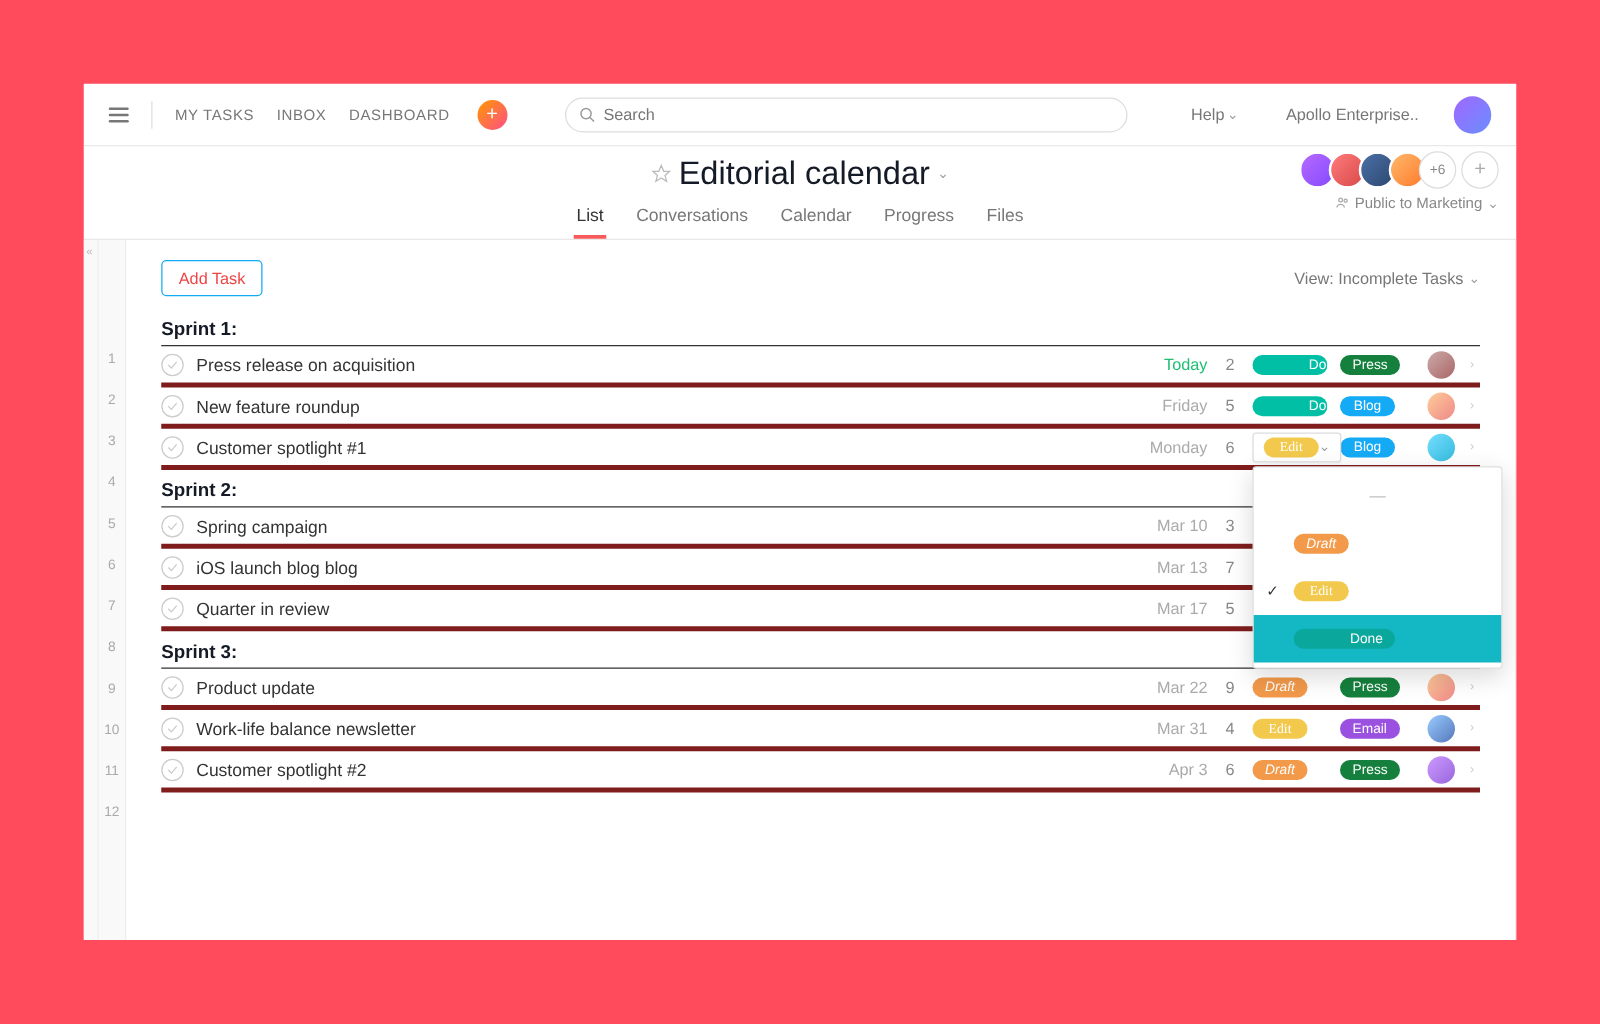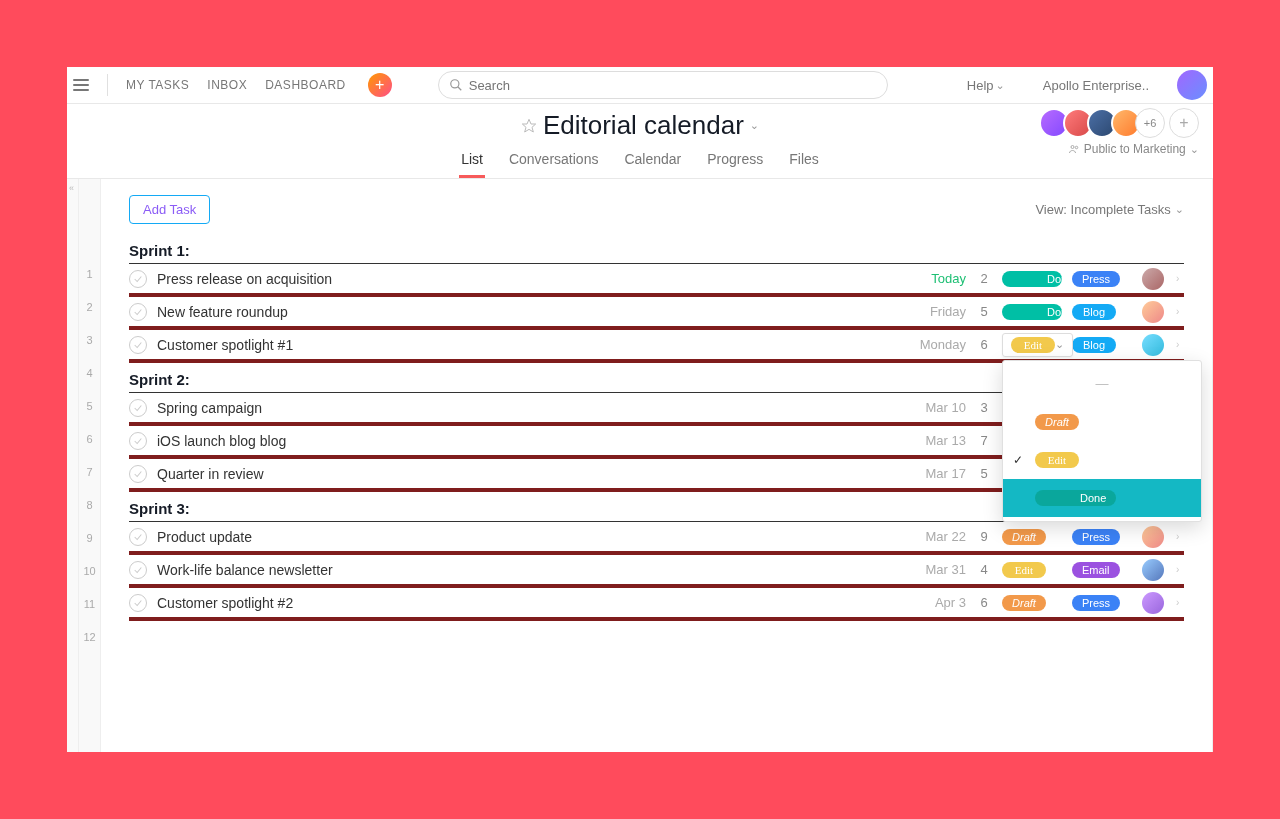--- a/index.html
+++ b/index.html
@@ -15,25 +15,25 @@
   .app-window {
     background: #fff;
     width: 100%;
     height: 100%;
     display: flex;
     flex-direction: column;
     position: relative;
     overflow: hidden;
   }
   .topbar {
-    height: 37px;
+    height: 50px;
     border-bottom: 1px solid #e8e8e8;
     display: flex;
     align-items: center;
-    padding: 0 6px;
+    padding: 0 20px;
     gap: 18px;
   }
   .hamburger { width: 16px; height: 12px; display:flex; flex-direction:column; justify-content:space-between; cursor:pointer; }
   .hamburger span { height:2px; background:#777; border-radius:1px;}
   .divider { width:1px; height:22px; background:#e0e0e0; }
   .nav-link { font-size:12px; letter-spacing:.5px; color:#777; cursor:pointer; }
   .plus-btn {
     width:24px; height:24px; border-radius:50%;
     background: linear-gradient(135deg,#ff9900,#ff4d88);
     color:#fff; display:flex; align-items:center; justify-content:center;
@@ -76,37 +76,37 @@
   .add-member-btn { width:30px; height:30px; border-radius:50%; border:1px solid #ddd; margin-left:4px; display:flex; align-items:center; justify-content:center; color:#aaa; font-size:16px; cursor:pointer;}
   .visibility { font-size:12px; color:#888; display:flex; align-items:center; gap:4px; cursor:pointer;}
   .content { flex:1; display:flex; background:#fff; position:relative;}
   .left-strip { width:12px; background:#f9f9f9; border-right:1px solid #eee; position:relative;}
   .collapse-caret { position:absolute; top:4px; left:2px; color:#bbb; font-size:9px;}
   .gutter { width:22px; background:#f9f9f9; border-right:1px solid #eee; padding-top:78px;}
   .gutter-num { height:33px; display:flex; align-items:center; justify-content:center; font-size:11px; color:#aaa;}
   .main { flex:1; padding:16px 28px; position:relative;}
   .toolbar { display:flex; align-items:center; justify-content:space-between; margin-bottom:12px;}
   .add-task-btn {
-    border:1px solid #14aaf5; color:#8b5cf6; background:#fff;
+    border:1px solid #14aaf5; color:#ef4444; background:#fff;
     padding:6px 13px; border-radius:4px; font-size:13px; cursor:pointer;text-align:center;
   }
   .view-filter { color:#777; font-size:13px; cursor:pointer; display:flex; align-items:center; gap:4px;}
   .section-title { font-weight:700; font-size:15px; color:#151b26; border-bottom:1px solid #333; padding:6px 0 4px; margin-top:2px;}
   .row { display:flex; align-items:center; height:33px; border-bottom:4px solid #7f1d1d; gap:10px;}
   .check-circle { width:18px; height:18px; border-radius:50%; border:1.5px solid #ccc; display:flex; align-items:center; justify-content:center; cursor:pointer;}
   .check-circle svg{width:10px;height:10px; stroke:#ccc; stroke-width:2.5; fill:none;}
   .task-title { flex:1; color:#333; font-size:14px;}
   .due { font-size:13px; color:#aaa; width:60px; text-align:right;}
   .due.today { color:#1dbf73;}
   .count { width:16px; text-align:center; color:#888; font-size:13px;}
   .pill { border-radius:10px; padding:2px 10px; font-size:11px; color:#fff; display:inline-block; text-align:center; min-width:44px;}
   .pill-done{background:#00bfa5;padding-left:45px;}
   .pill-edit{background:#f2c94c;font-family:Liberation Serif, serif;}
   .pill-draft{background:#f2994a;font-style:italic;}
-  .pill-press{background:#3b82f6;}
+  .pill-press{background:#15803d;}
   .pill-blog{background:#14aaf5;}
   .pill-email{background:#9b51e0;}
   .status-col{width:60px; display:flex; justify-content:flex-start;}
   .type-col{width:60px; display:flex; justify-content:flex-start;}
   .assignee-col{width:24px;}
   .assignee{width:22px;height:22px;border-radius:50%;background:#ccc;}
   .assignee.c0{background:linear-gradient(135deg,#caa,#a66);}
   .assignee.c1{background:linear-gradient(135deg,#fc9,#e88);}
   .assignee.c2{background:linear-gradient(135deg,#7df,#3bd);}
   .assignee.c3{background:linear-gradient(135deg,#9cf,#57b);}

